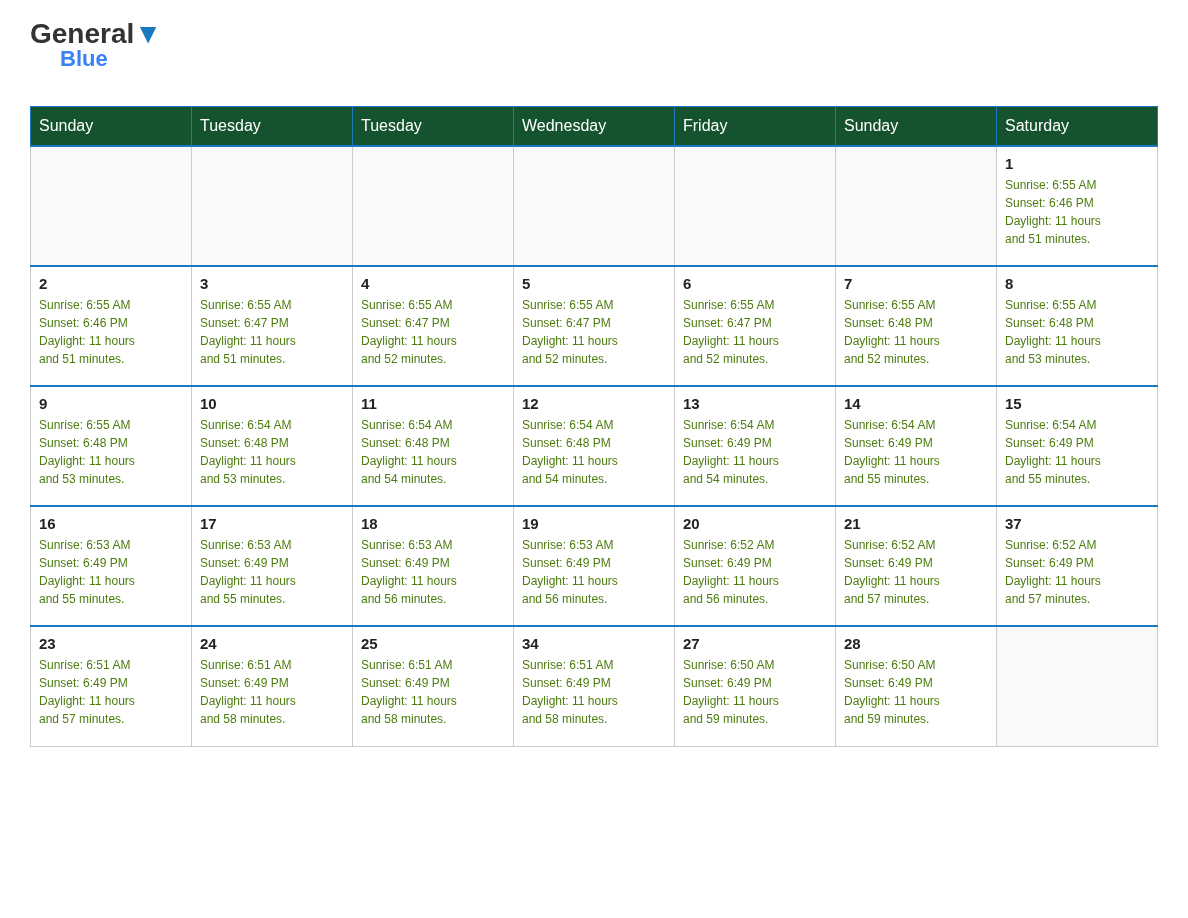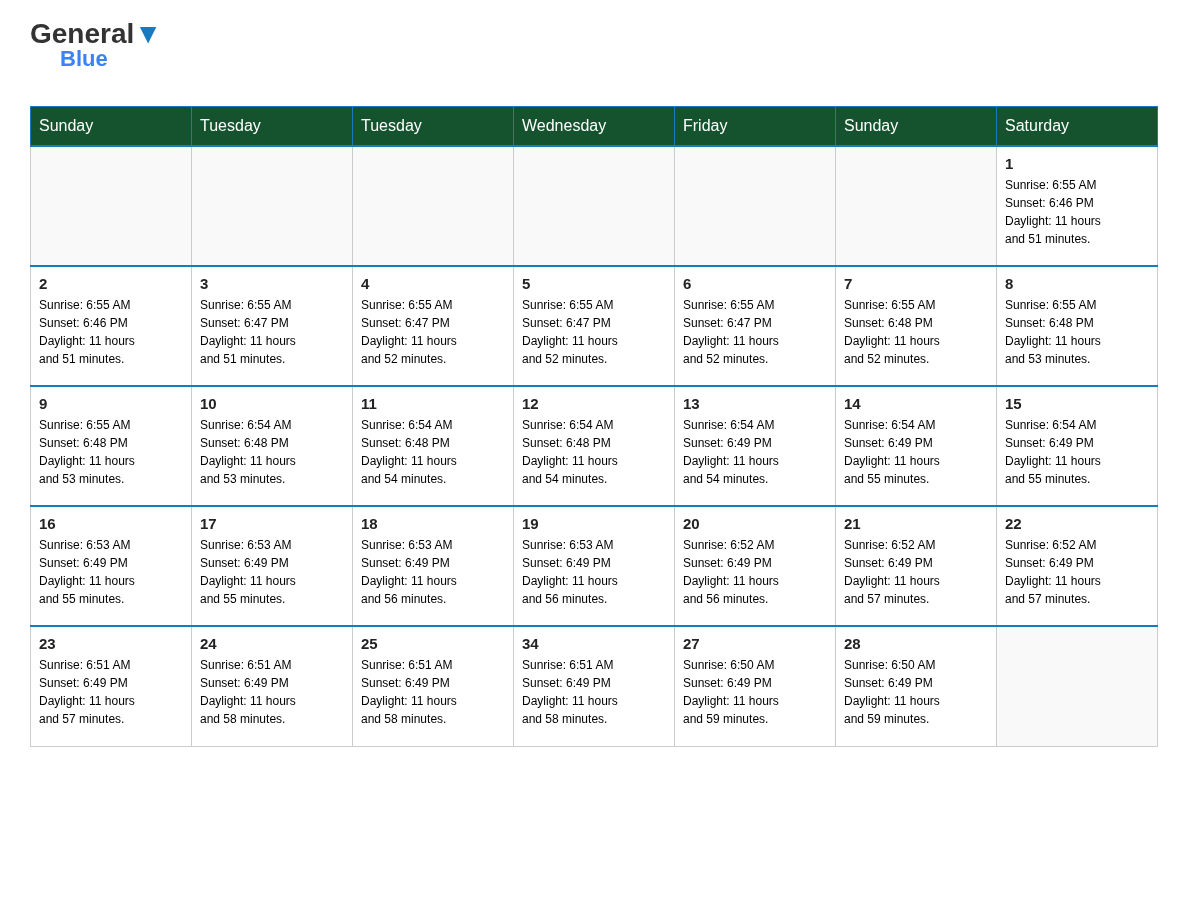--- a/index.html
+++ b/index.html
@@ -79,21 +79,21 @@
     }
     .day-number {
       font-size: 15px;
       font-weight: bold;
       color: #222;
       margin-bottom: 4px;
       display: block;
     }
     .day-info {
       font-size: 12px;
-      color: #000000;
+      color: #4d7c0f;
       line-height: 1.5;
     }
     tbody tr td.empty {
       background: #f9f9f9;
     }
   </style>
 </head>
 <body>
 
 <div class="header">
@@ -276,21 +276,21 @@
 and 56 minutes.</div>
         </td>
         <td>
           <span class="day-number">21</span>
           <div class="day-info" style="white-space: pre-line;">Sunrise: 6:52 AM
 Sunset: 6:49 PM
 Daylight: 11 hours
 and 57 minutes.</div>
         </td>
         <td>
-          <span class="day-number">22</span>
+          <span class="day-number">37</span>
           <div class="day-info" style="white-space: pre-line;">Sunrise: 6:52 AM
 Sunset: 6:49 PM
 Daylight: 11 hours
 and 57 minutes.</div>
         </td>
       </tr>
       <tr>
         <td>
           <span class="day-number">23</span>
           <div class="day-info" style="white-space: pre-line;">Sunrise: 6:51 AM

